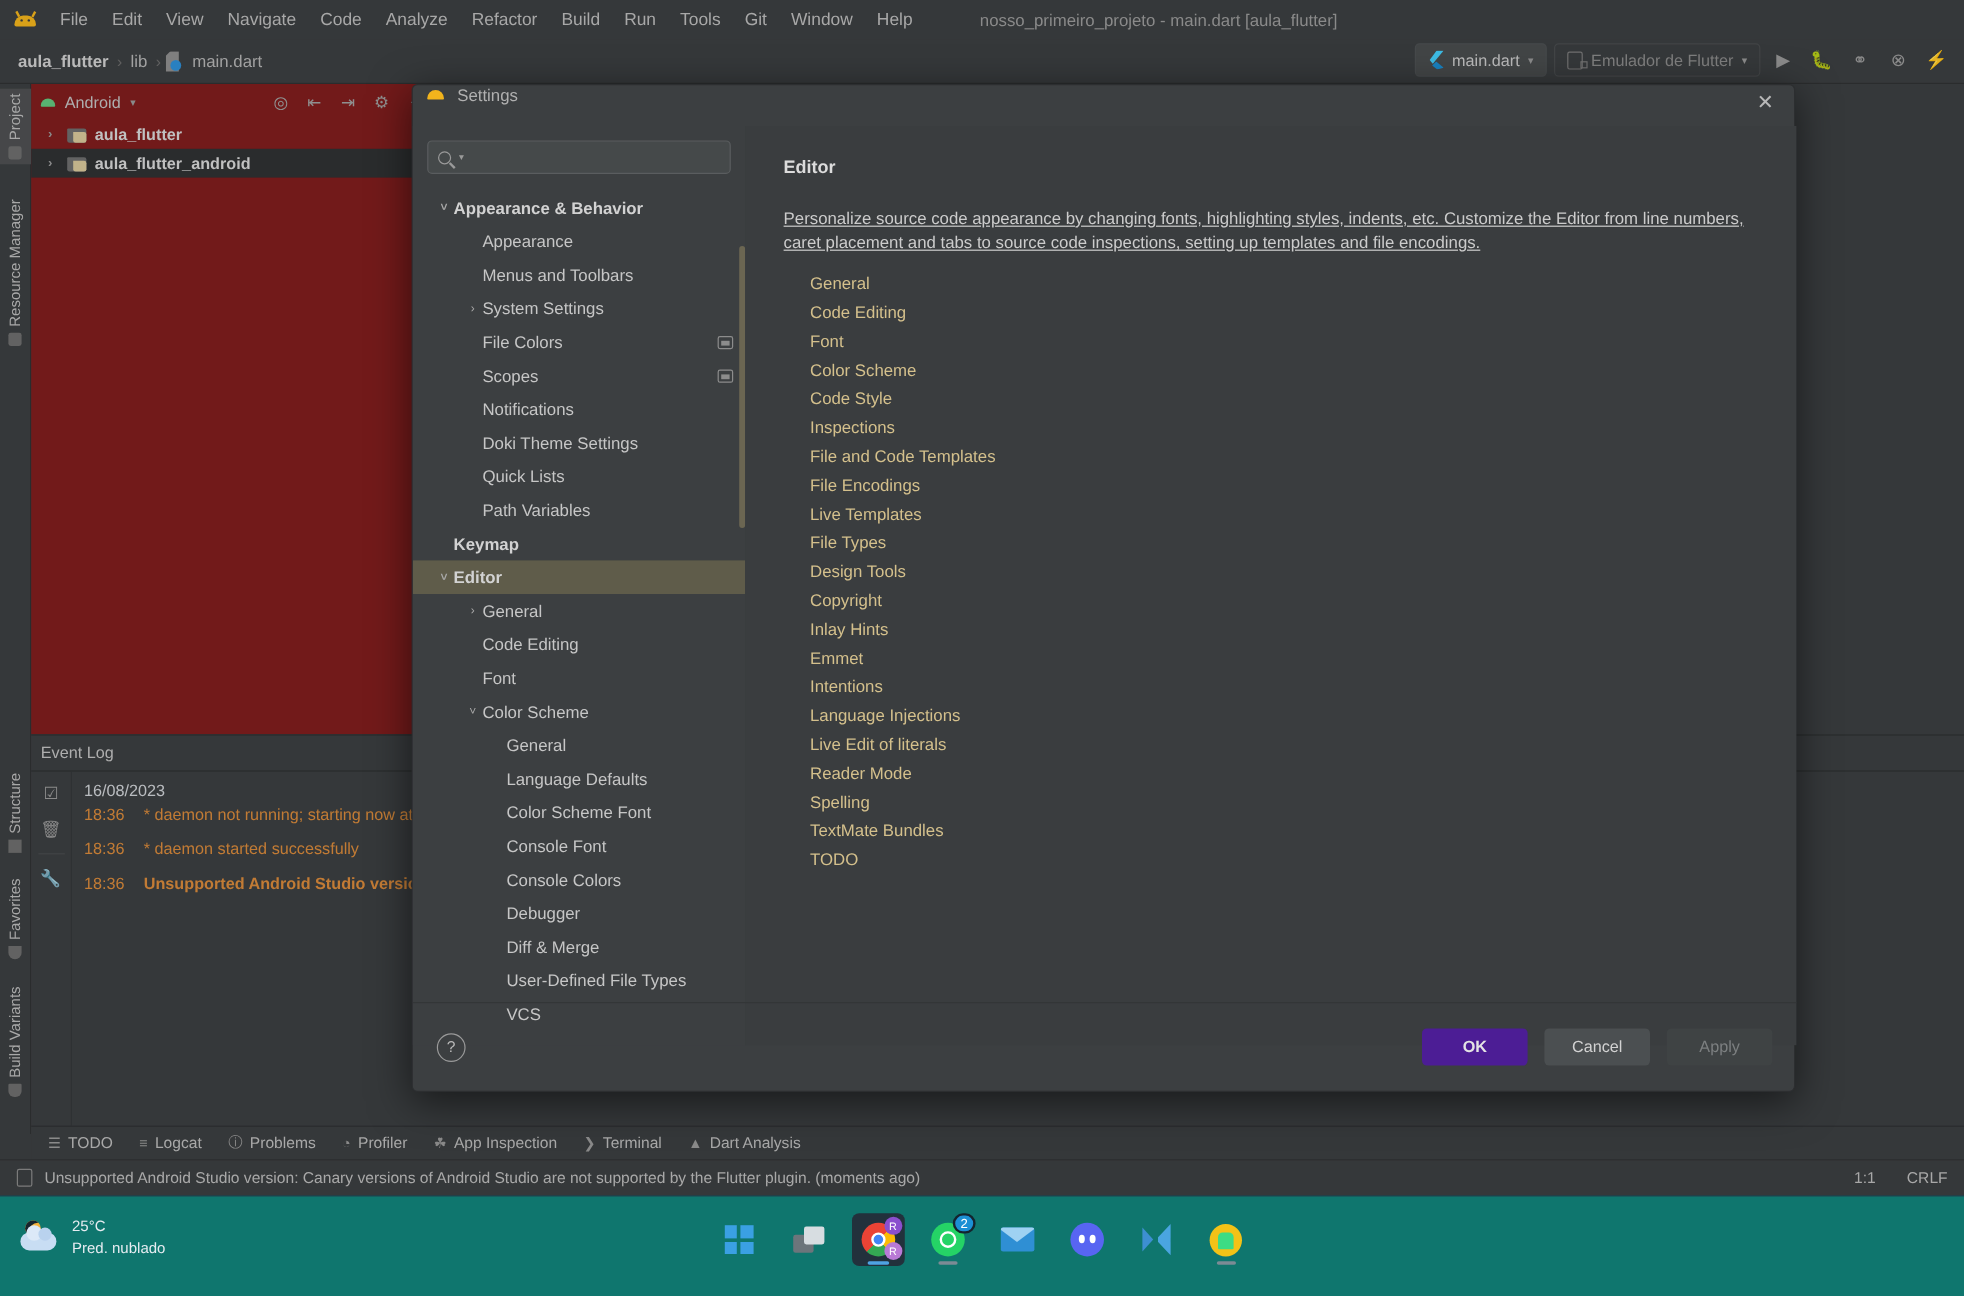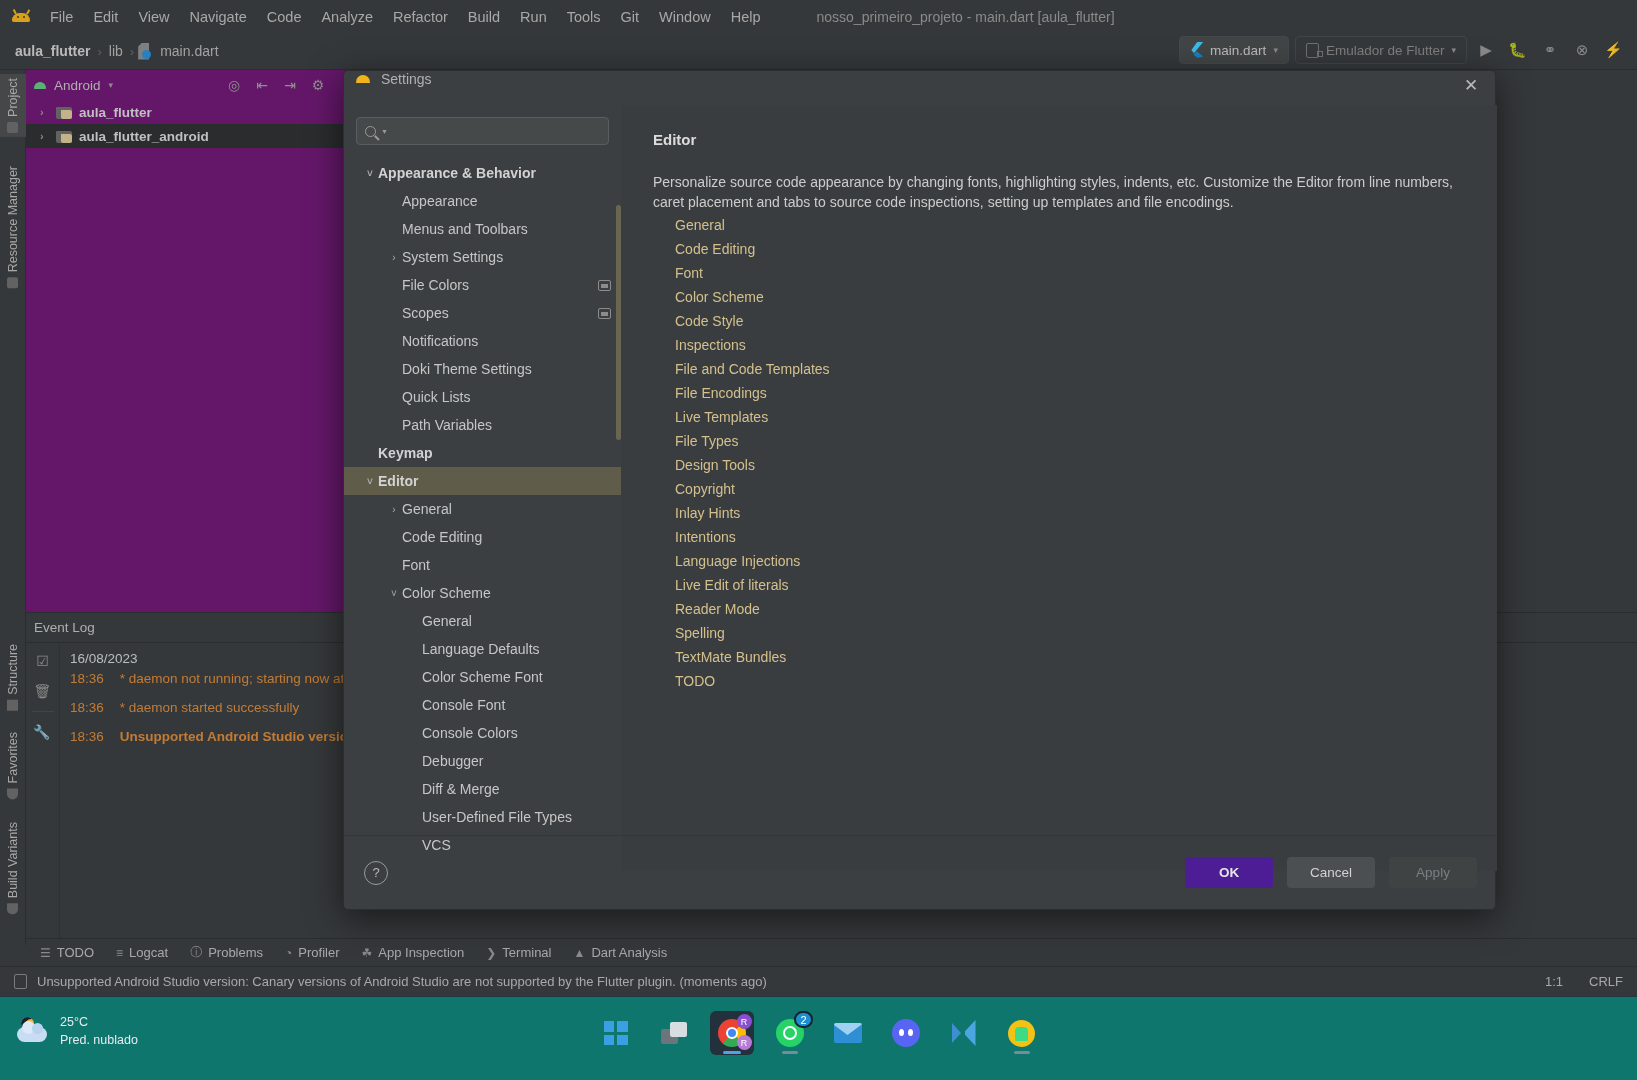--- a/index.html
+++ b/index.html
@@ -71,21 +71,21 @@
   }
   .vlabel {
     position:absolute; left:0; width:26px; color:#bbbbbb; font-size:12.5px;
     writing-mode:vertical-rl; transform:rotate(180deg);
     display:flex; align-items:center; gap:5px; padding:4px 0; white-space:nowrap;
   }
   .vlabel.sel { background:#4e5052; }
   .sq-ico { width:11px;height:11px; }
 
   
-  .projpanel { position:absolute; left:26px; top:70px; width:340px; height:542px; background:#701a75;}
+  .projpanel { position:absolute; left:26px; top:70px; width:340px; height:542px; background:#7f1d1d;}
   .proj-head { height:30px; display:flex; align-items:center; padding:0 6px; gap:0px;}
   .proj-head .droid2 { width:16px;height:14px;position:relative;margin-right:6px;}
   .proj-head .droid2::before{content:"";position:absolute;left:2px;top:4px;width:12px;height:7px;
     background:#63c77e;border-radius:7px 7px 1px 1px;}
   .proj-title { font-size:13.5px;color:#c2c2c2;}
   .hicon { width:28px;height:26px;display:flex;align-items:center;justify-content:center;color:#a0a0a0;font-size:14px;}
   .tree-row { height:24px;display:flex;align-items:center;padding-left:14px;gap:6px;font-size:13.5px;
     color:#d6d6d6;font-weight:bold;}
   .tree-row.alt { background:#2f3133; }
   .chev { color:#9a9a9a;font-size:11px;width:10px;}
@@ -158,21 +158,21 @@
   .tnode.lvl1 { padding-left:42px; }
   .tnode.lvl2 { padding-left:62px; }
   .tnode.sel { background:#5f5c4a; }
   .tnode .badge { margin-left:auto;width:13px;height:11px;border:1.3px solid #8c8c8c;border-radius:2px;
     position:relative;}
   .tnode .badge::after{content:"";position:absolute;left:2px;top:3px;width:7px;height:4px;background:#8c8c8c;}
   .tscroll { position:absolute;right:0;top:100px;width:5px;height:235px;background:#6b6652;border-radius:3px;}
 
   .detail-pane { flex:1;background:#3a3d3f;padding:26px 30px 0 32px;position:relative;}
   .d-title { font-size:15px;font-weight:bold;color:#dcdcdc;margin-bottom:24px;}
-  .d-desc { font-size:14px;color:#cccccc;line-height:1.45;max-width:800px;margin-bottom:0;}
+  .d-desc { font-size:14px;color:#cccccc;line-height:1.45;max-width:800px;margin-bottom:11px;text-decoration:underline;}
   .d-links { padding-left:22px; }
   .d-link { font-size:14px;color:#d4c08c;height:24px;line-height:24px;white-space:nowrap;}
 
   .dlg-foot { position:absolute;left:0;bottom:0;width:1153px;height:74px;
     border-top:1px solid #333637;display:flex;align-items:center;padding:0 20px;}
   .help-btn { width:24px;height:24px;border-radius:50%;border:1.5px solid #9a9a9a;color:#b9b9b9;
     font-size:13px;display:flex;align-items:center;justify-content:center;}
   .btns { margin-left:auto;display:flex;gap:14px;}
   .btn { min-width:88px;height:31px;border-radius:4px;font-size:13.5px;display:flex;
     align-items:center;justify-content:center;padding:0 16px;}
@@ -552,20 +552,21 @@
             <div class="d-link">Color Scheme</div>
             <div class="d-link">Code Style</div>
             <div class="d-link">Inspections</div>
             <div class="d-link">File and Code Templates</div>
             <div class="d-link">File Encodings</div>
             <div class="d-link">Live Templates</div>
             <div class="d-link">File Types</div>
             <div class="d-link">Design Tools</div>
             <div class="d-link">Copyright</div>
             <div class="d-link">Inlay Hints</div>
+            <div class="d-link">Emmet</div>
             <div class="d-link">Intentions</div>
             <div class="d-link">Language Injections</div>
             <div class="d-link">Live Edit of literals</div>
             <div class="d-link">Reader Mode</div>
             <div class="d-link">Spelling</div>
             <div class="d-link">TextMate Bundles</div>
             <div class="d-link">TODO</div>
           </div>
       </div>
     </div>

